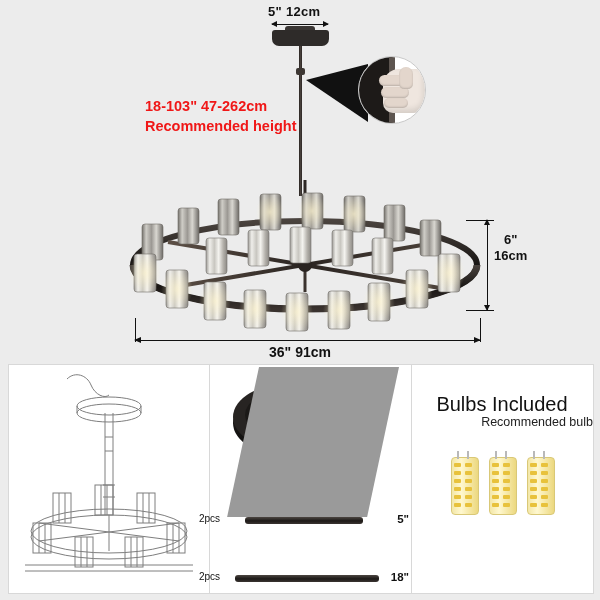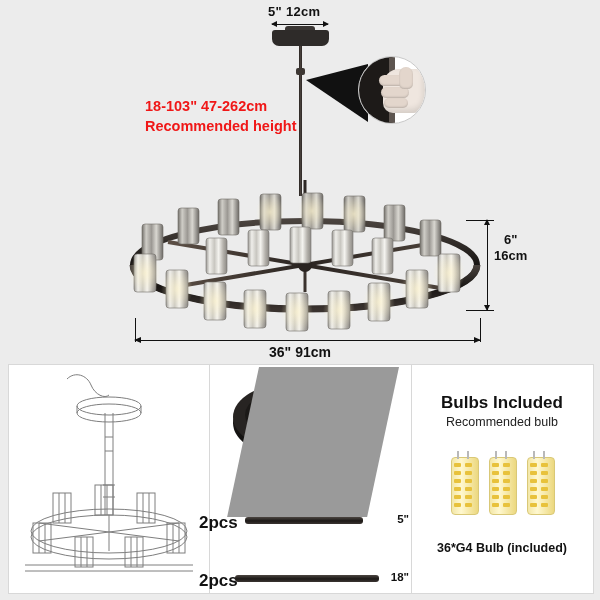--- a/index.html
+++ b/index.html
@@ -322,22 +322,22 @@
   .part-row {
     position: absolute;
     left: 0;
     width: 210px;
     height: 20px;
   }
   .part-qty {
     position: absolute;
     left: 0;
     top: 2px;
-    font-size: 17px;
-    font-weight: bold;
+    font-size: 10px;
+    font-weight: normal;
     color: #111;
   }
   .part-len {
     position: absolute;
     right: 0;
     top: 2px;
     font-size: 11.5px;
     font-weight: bold;
     color: #111;
   }
@@ -355,29 +355,29 @@
     left: 402px;
     top: 0;
     width: 182px;
     height: 228px;
   }
   .bulbs-title {
     position: absolute;
     left: 0; right: 0;
     top: 28px;
     text-align: center;
-    font-size: 17px;
-    font-weight: bold;
+    font-size: 20px;
+    font-weight: normal;
     color: #111;
   }
   .bulbs-sub {
     position: absolute;
     left: 0; right: 0;
     top: 50px;
-    text-align: center;
+    text-align: right;
     font-size: 12.5px;
     color: #222;
   }
   .bulbs-caption {
     position: absolute;
     left: 0; right: 0;
     top: 176px;
     text-align: center;
     font-size: 12.5px;
     font-weight: bold;
@@ -763,16 +763,15 @@
             <div class="bulb-chip" style="left:11px;top:34px;"></div>
           <div class="bulb-chip" style="left:0;top:42px;"></div>
             <div class="bulb-chip" style="left:11px;top:42px;"></div>
         </div>
         <div class="bulb-pins">
           <div class="bulb-pin" style="left:0;"></div>
             <div class="bulb-pin" style="left:10px;"></div>
         </div>
       </div>
 
-      <div class="bulbs-caption">36*G4 Bulb (included)</div>
     </div>
   </div>
 </div>
 
 </body></html>

